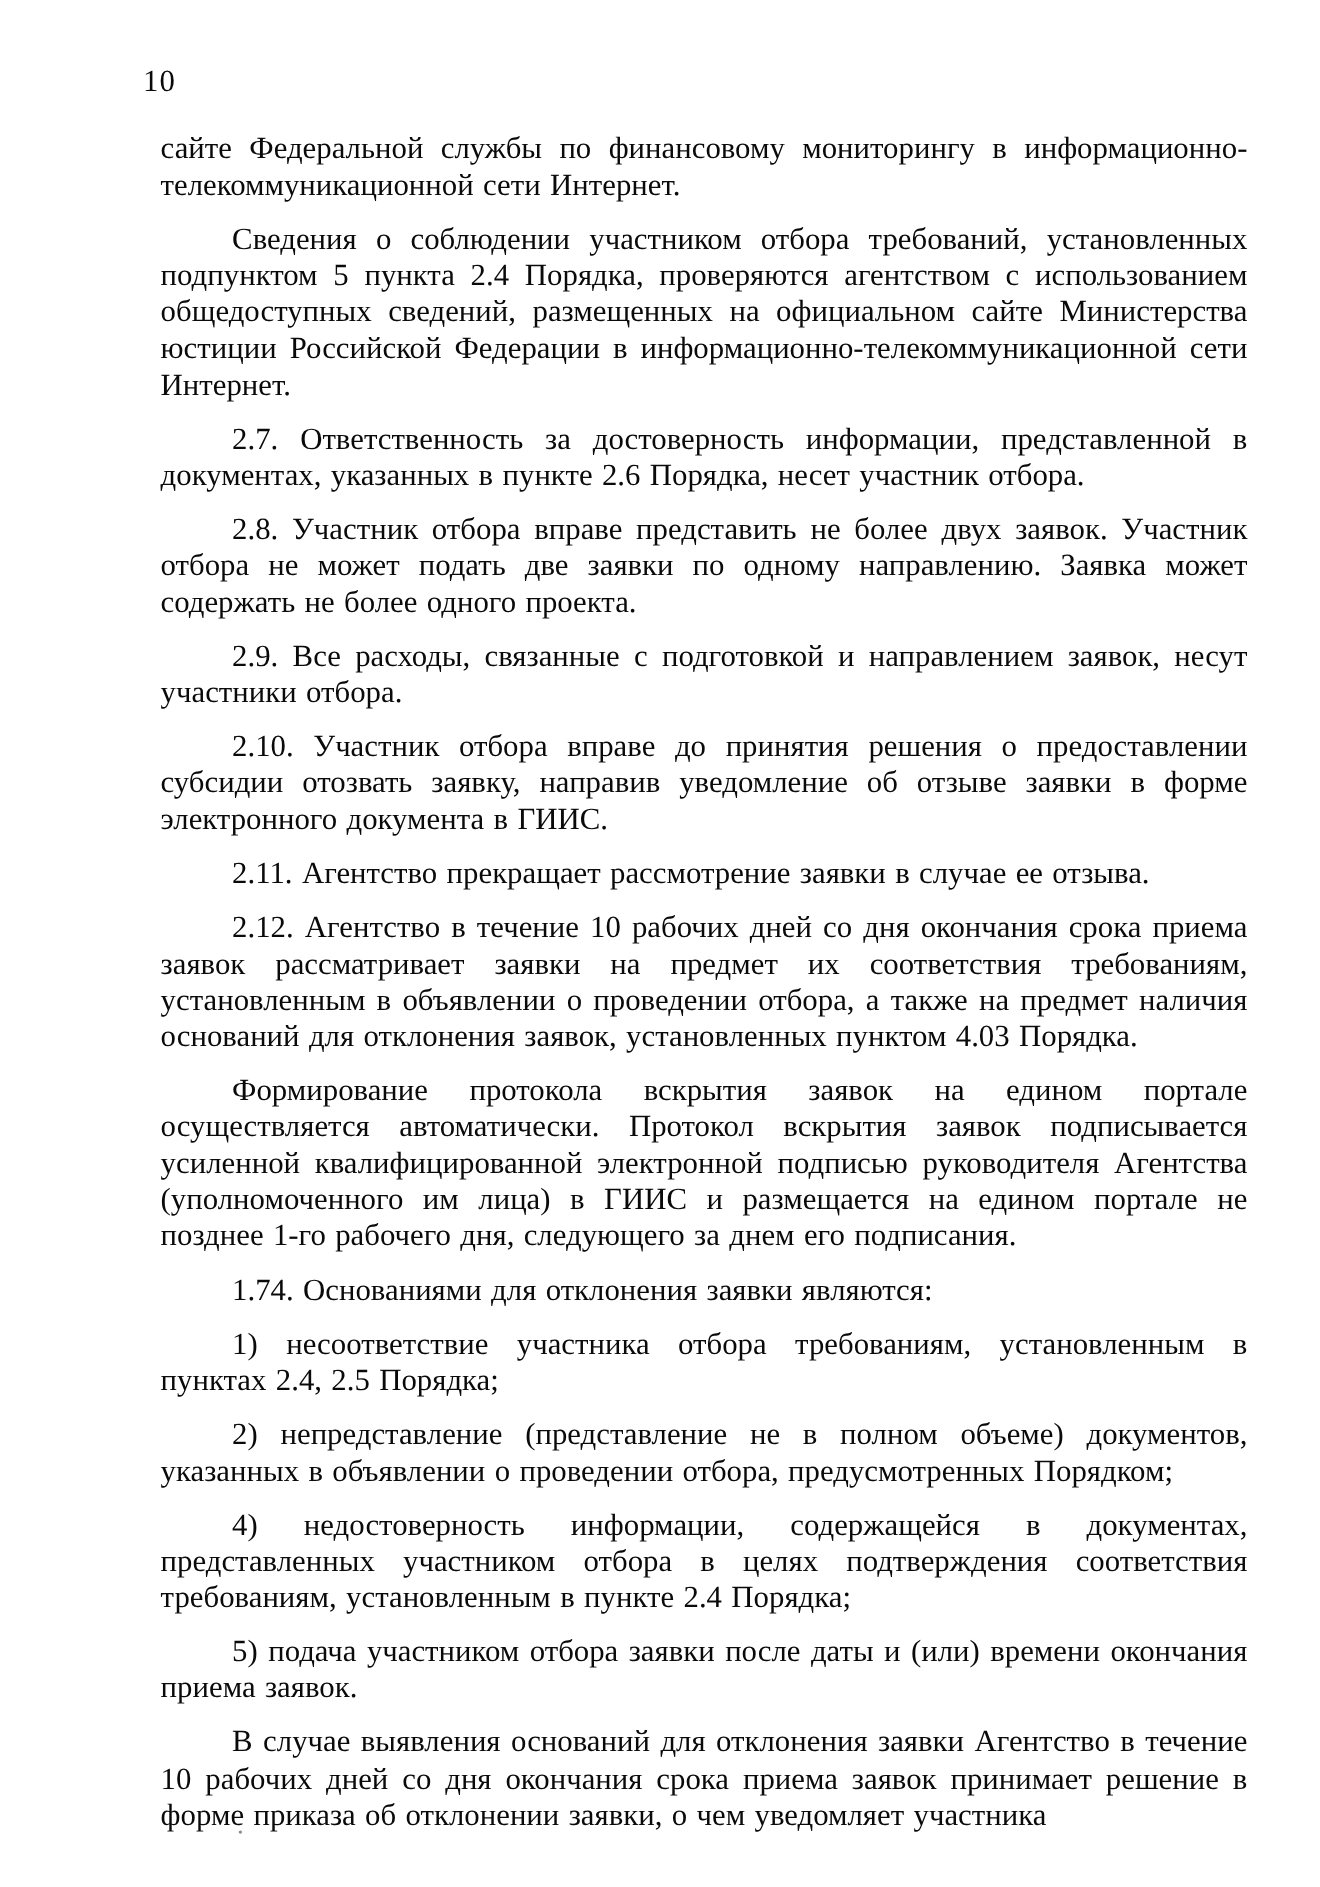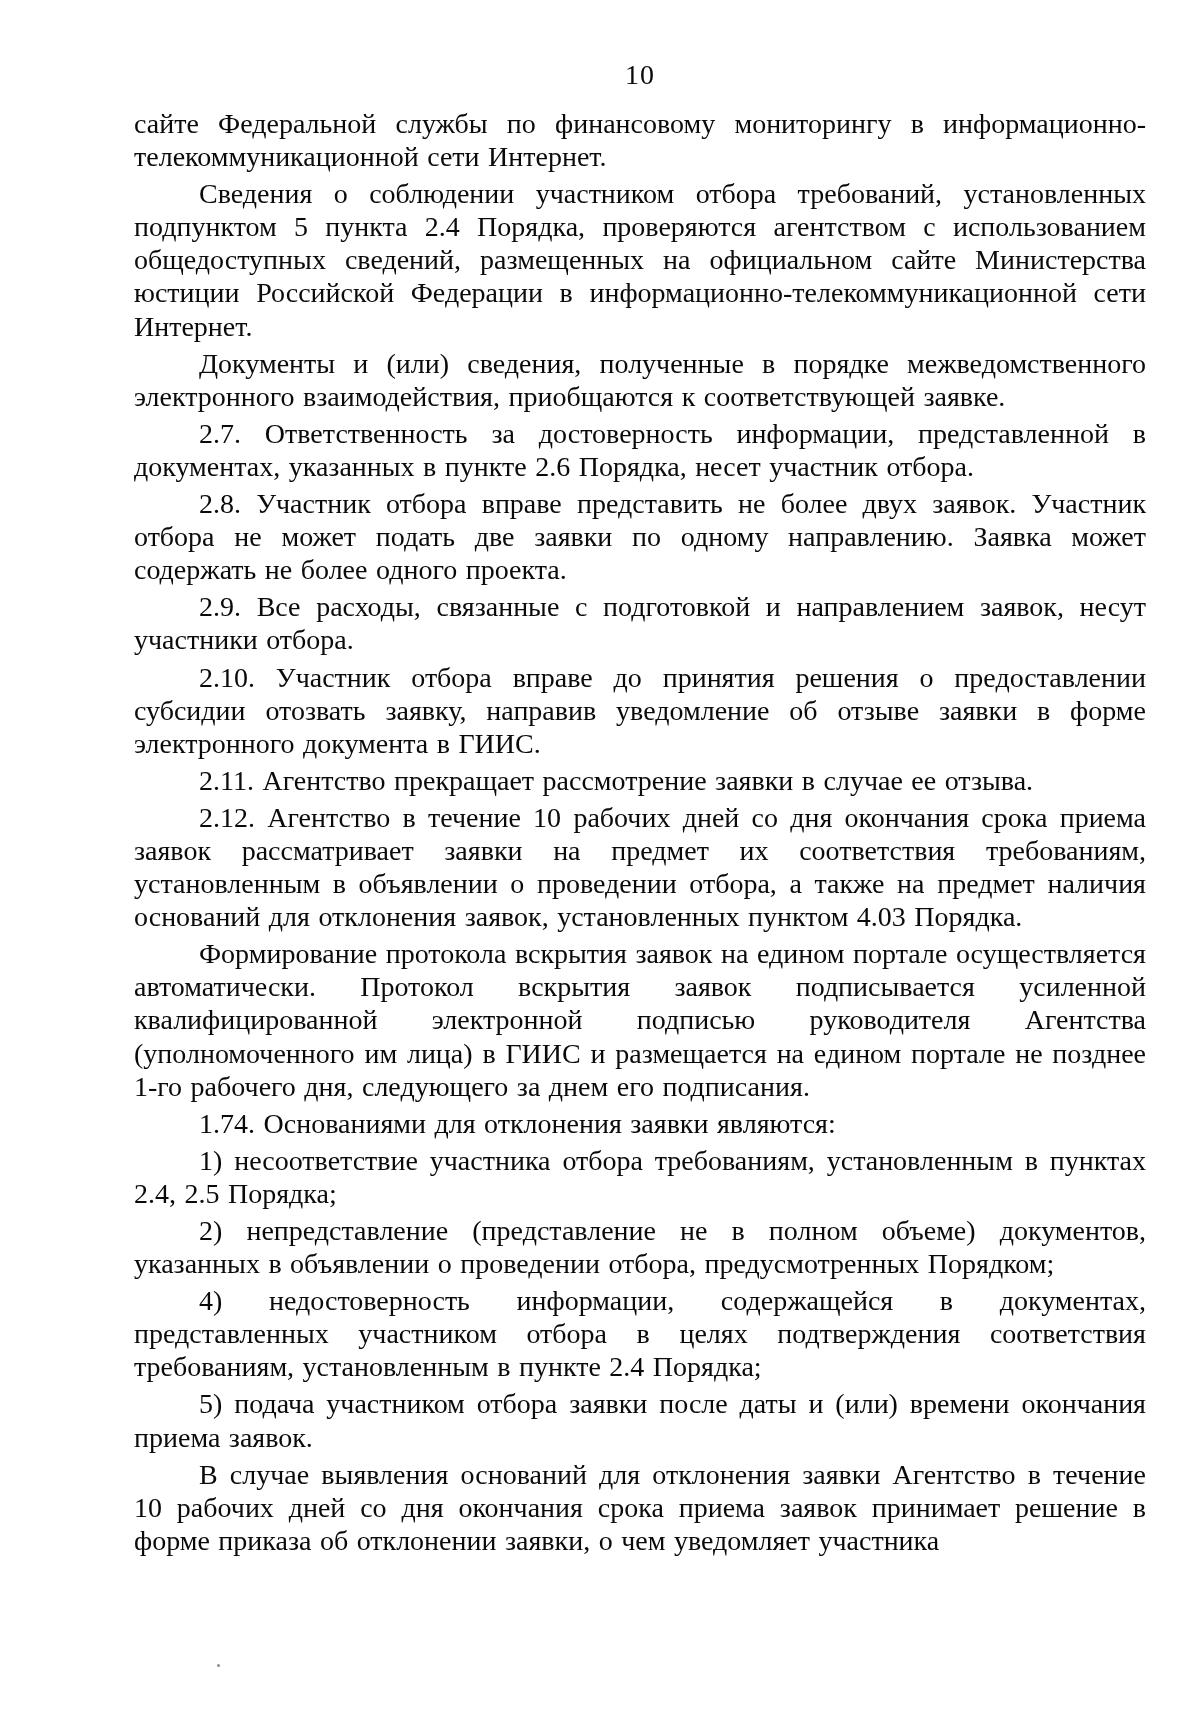--- a/index.html
+++ b/index.html
@@ -14,38 +14,37 @@
     background: #ffffff;
     overflow: hidden;
     font-family: "Liberation Serif", "DejaVu Serif", serif;
     color: #0a0a0a;
   }
   .page-number {
     position: absolute;
     top: 58px;
     left: 130px;
     width: 1020px;
-    text-align: center;
     font-size: 28px;
     line-height: 33px;
     letter-spacing: 1px;
   }
   .doc-body {
     position: absolute;
     top: 103px;
     left: 130px;
     width: 1020px;
     font-size: 28px;
     line-height: 33.1px;
     text-align: justify;
     text-justify: inter-word;
     word-spacing: 1.5px;
   }
   .doc-body p {
-    margin: 4px;
+    margin: 16px;
     padding: 0;
     text-indent: 65px;
   }
   .doc-body p.no-indent {
     text-indent: 0;
   }
   .speck {
     position: absolute;
     left: 217px;
     top: 1664px;
@@ -57,21 +56,20 @@
 </style>
 </head>
 <body>
 
 <div class="page">
   <div class="page-number">10</div>
 
   <div class="doc-body">
       <p class="no-indent">сайте Федеральной службы по финансовому мониторингу в информационно-телекоммуникационной сети Интернет.</p>
       <p>Сведения о соблюдении участником отбора требований, установленных подпунктом 5 пункта 2.4 Порядка, проверяются агентством с использованием общедоступных сведений, размещенных на официальном сайте Министерства юстиции Российской Федерации в информационно-телекоммуникационной сети Интернет.</p>
-      <p>Документы и (или) сведения, полученные в порядке межведомственного электронного взаимодействия, приобщаются к соответствующей заявке.</p>
       <p>2.7. Ответственность за достоверность информации, представленной в документах, указанных в пункте 2.6 Порядка, несет участник отбора.</p>
       <p>2.8. Участник отбора вправе представить не более двух заявок. Участник отбора не может подать две заявки по одному направлению. Заявка может содержать не более одного проекта.</p>
       <p>2.9. Все расходы, связанные с подготовкой и направлением заявок, несут участники отбора.</p>
       <p>2.10. Участник отбора вправе до принятия решения о предоставлении субсидии отозвать заявку, направив уведомление об отзыве заявки в форме электронного документа в ГИИС.</p>
       <p>2.11. Агентство прекращает рассмотрение заявки в случае ее отзыва.</p>
       <p>2.12. Агентство в течение 10 рабочих дней со дня окончания срока приема заявок рассматривает заявки на предмет их соответствия требованиям, установленным в объявлении о проведении отбора, а также на предмет наличия оснований для отклонения заявок, установленных пунктом 4.03 Порядка.</p>
       <p>Формирование протокола вскрытия заявок на едином портале осуществляется автоматически. Протокол вскрытия заявок подписывается усиленной квалифицированной электронной подписью руководителя Агентства (уполномоченного им лица) в ГИИС и размещается на едином портале не позднее 1-го рабочего дня, следующего за днем его подписания.</p>
       <p>1.74. Основаниями для отклонения заявки являются:</p>
       <p>1) несоответствие участника отбора требованиям, установленным в пунктах 2.4, 2.5 Порядка;</p>
       <p>2) непредставление (представление не в полном объеме) документов, указанных в объявлении о проведении отбора, предусмотренных Порядком;</p>

